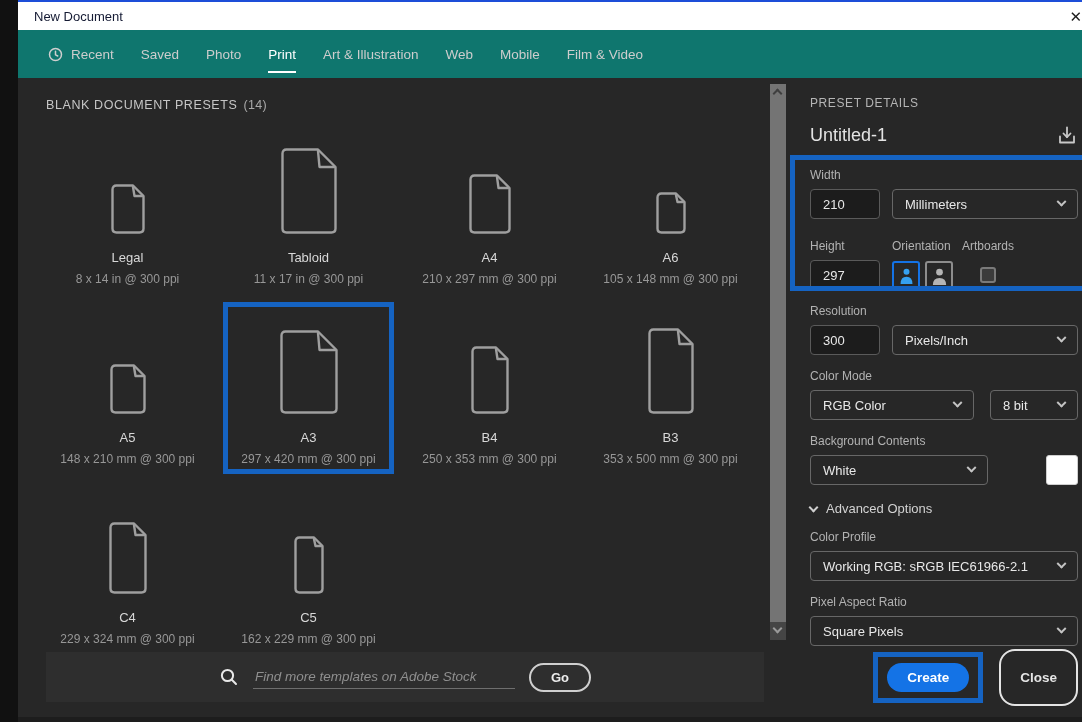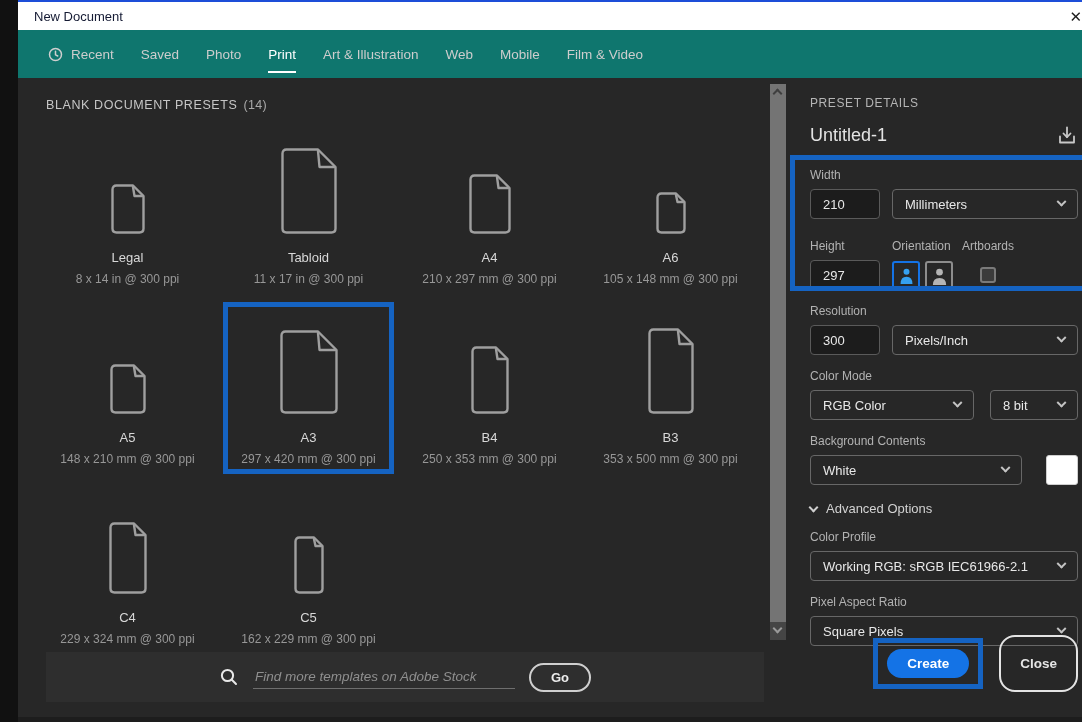--- a/index.html
+++ b/index.html
@@ -90,31 +90,31 @@
     justify-content:center; cursor:pointer; margin-right:5px; overflow:hidden; }
   .orient.portrait { border:2px solid var(--accent); margin-left:12px; }
   .orient.landscape { border:2px solid #8d8d8d; }
   .checkbox { width:16px; height:16px; border:2px solid #7a7a7a; border-radius:3px;
     background:#3b3b3b; margin-left:22px; cursor:pointer; }
 
   .annotation-width { position:absolute; left:2px; right:2px; top:77px; height:136px;
     border:5px solid var(--annotation); pointer-events:none; z-index:2; }
 
   .cm-dd1 { width:164px; } .cm-dd2 { width:88px; margin-left:auto; }
-  .bg-dd { width:212px; }
+  .bg-dd { width:178px; }
   .swatch { width:32px; height:30px; background:#ffffff; border-radius:3px;
     margin-left:auto; cursor:pointer; border:1px solid #cfcfcf; }
 
   .adv-row { margin-top:16px; display:flex; align-items:center; gap:9px; cursor:pointer; }
   .adv-chev { width:7px; height:7px; border-right:2px solid #cfcfcf;
     border-bottom:2px solid #cfcfcf; transform:rotate(45deg); margin-top:-3px; }
   .adv-label { font-size:13px; color:#d2d2d2; }
   .lbl-sp { margin-top:14px; }
 
-  .btn-row { position:absolute; right:22px; bottom:25px; display:flex;
+  .btn-row { position:absolute; right:22px; bottom:11px; display:flex;
     align-items:center; gap:16px; }
   .create-wrap { border:5px solid var(--annotation); padding:6px 9px; }
   .create-btn { background:var(--accent); border:none; border-radius:15px; color:#fff;
     font-weight:bold; font-size:13.5px; padding:7px 20px; cursor:pointer;
     font-family:"Liberation Sans", sans-serif; }
   .close-pill { border:2px solid #e4e4e4; background:transparent; border-radius:16px;
     color:#e5e5e5; font-weight:bold; font-size:13.5px; padding:19px 19px; cursor:pointer;
     font-family:"Liberation Sans", sans-serif; }
 </style>
 </head>

